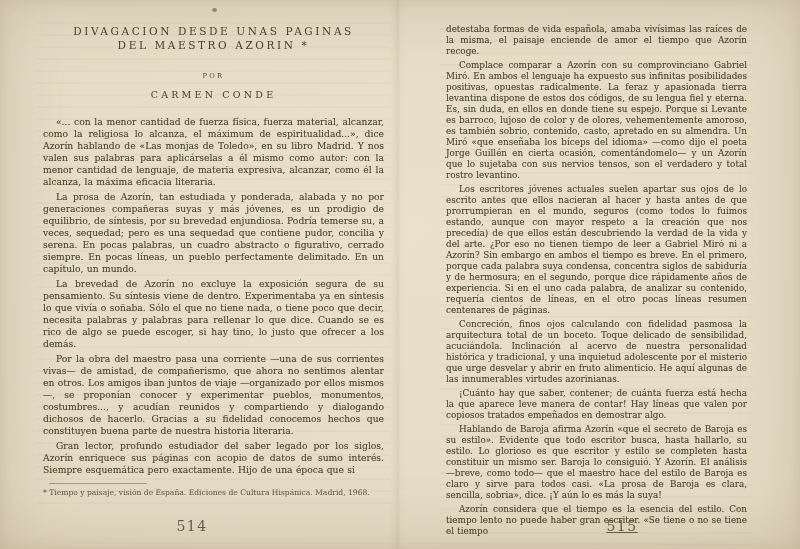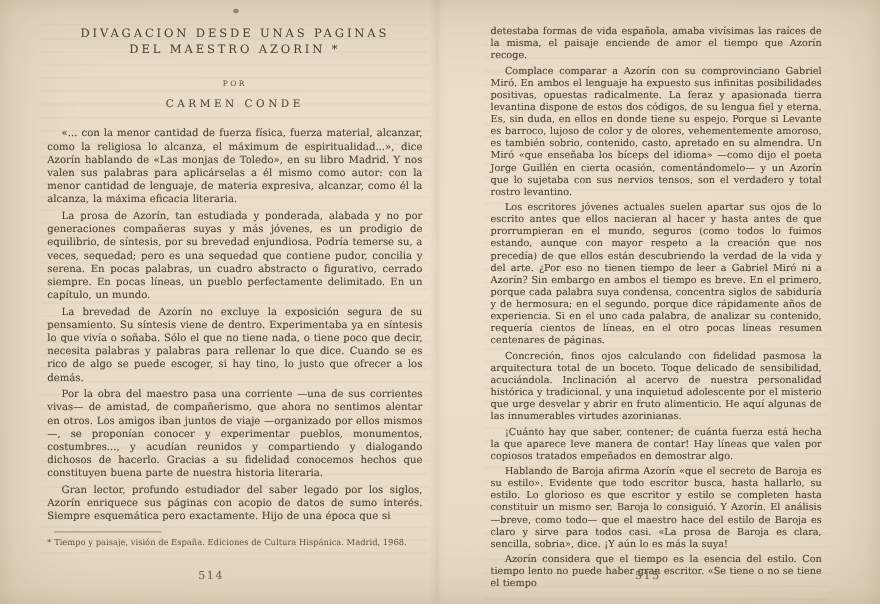--- a/index.html
+++ b/index.html
@@ -60,24 +60,24 @@
 
   .fnrule{
     width:98px;height:0;border-top:1px solid rgba(90,78,58,0.45);
     margin:7px 0 4px 6px;
   }
   .footnote{
     font-size:7.6px;line-height:9.6px;text-align:justify;color:rgba(75,66,48,0.9);
   }
   .pagenum{
     position:absolute;top:518px;width:60px;text-align:center;
-    font-size:10px;letter-spacing:1.5px;color:rgba(80,70,50,0.85);
+    font-size:14px;letter-spacing:1.5px;color:rgba(80,70,50,0.85);
   }
   .pn-left{left:162px;}
-  .pn-right{left:559px;}
+  .pn-right{left:592px;text-decoration:underline;}
 </style>
 </head>
 <body>
 
 <div class="scan">
 
   <div class="speck"></div>
 
   <div class="page page-left">
     <div class="title">

